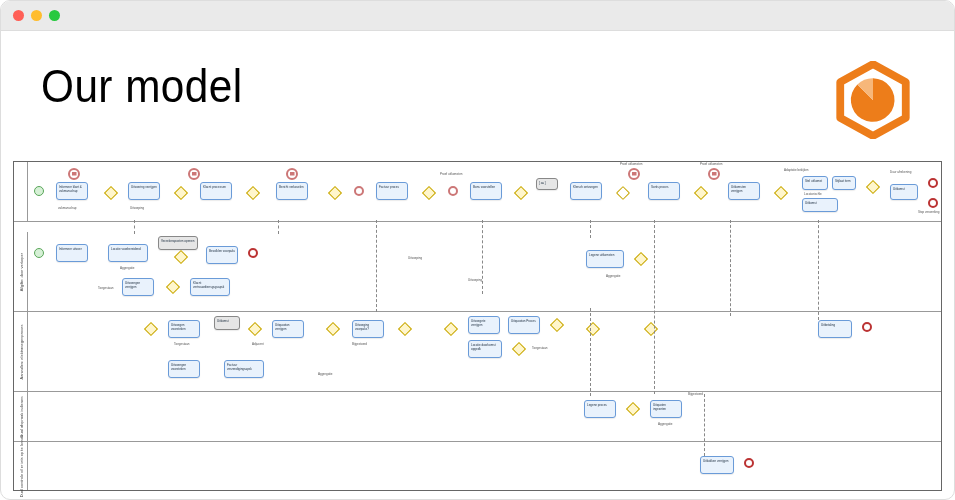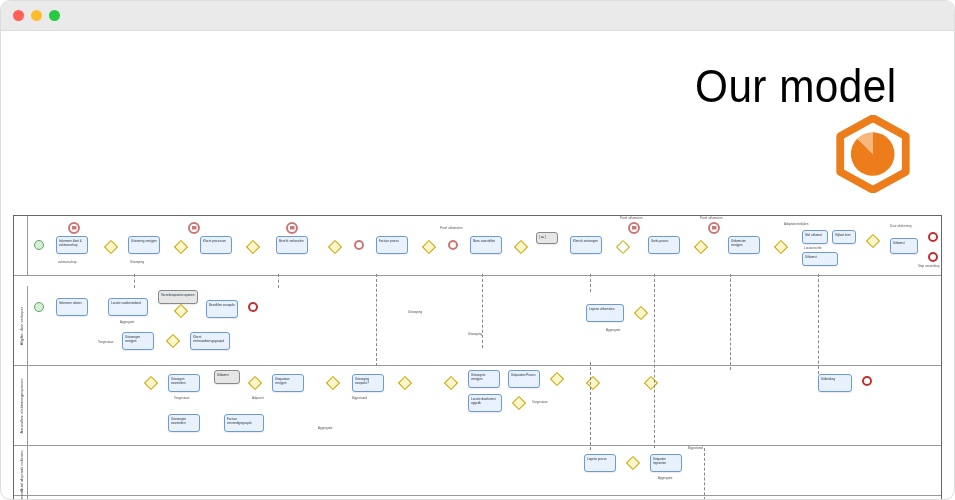--- a/index.html
+++ b/index.html
@@ -3,21 +3,21 @@
 <meta charset="utf-8">
 <style>
   * { margin: 0; padding: 0; box-sizing: border-box; }
   html, body { width: 955px; height: 500px; background: #fff; font-family: "Helvetica Neue", Arial, sans-serif; overflow: hidden; }
   .window { width: 955px; height: 500px; border: 1px solid #ddd; border-radius: 10px; overflow: hidden; background: #fff; position: relative; }
   .titlebar { height: 30px; background: #eaeaea; display: flex; align-items: center; padding-left: 12px; gap: 7px; border-bottom: 1px solid #ddd; }
   .dot { width: 11px; height: 11px; border-radius: 50%; }
   .dot.red { background: #ff5f56; }
   .dot.yellow { background: #ffbd2e; }
   .dot.green { background: #27c93f; }
-  .header { display: flex; align-items: flex-end; justify-content: space-between; padding: 28px 40px 10px 40px; flex-direction: column; }
+  .header { display: flex; align-items: flex-start; justify-content: space-between; padding: 28px 40px 10px 40px; }
   .title { font-size: 46px; font-weight: 300; letter-spacing: 0.5px; font-family: "Arial Narrow", "Helvetica Neue Condensed", sans-serif; transform: scaleX(0.92); transform-origin: left; }
   .logo-wrap { width: 82px; height: 82px; display: flex; align-items: center; justify-content: center; }
   .diagram-area { position: relative; margin: 10px 12px 18px 12px; height: 330px; border: 1px solid #666; font-size: 4px; color: #444; }
   .lane { position: absolute; left: 0; right: 0; border-bottom: 1px solid #999; }
   .lane-label { position: absolute; left: 0; top: 0; bottom: 0; width: 14px; border-right: 1px solid #999; background: #fff; }
   .lane-label span { position: absolute; top: 50%; left: 50%; transform: translate(-50%,-50%) rotate(-90deg); white-space: nowrap; font-size: 4px; }
   .lane-content { position: absolute; left: 14px; right: 0; top: 0; bottom: 0; }
   .task { position: absolute; width: 32px; height: 18px; background: #e9f2fc; border: 1px solid #6a9bd8; border-radius: 3px; font-size: 3px; line-height: 4px; padding: 2px; overflow: hidden; color: #234; box-shadow: 0 1px 1px rgba(0,0,0,0.08); }
   .task.wide { width: 40px; }
   .task.grey { background: #e6e6e6; border-color: #888; }

